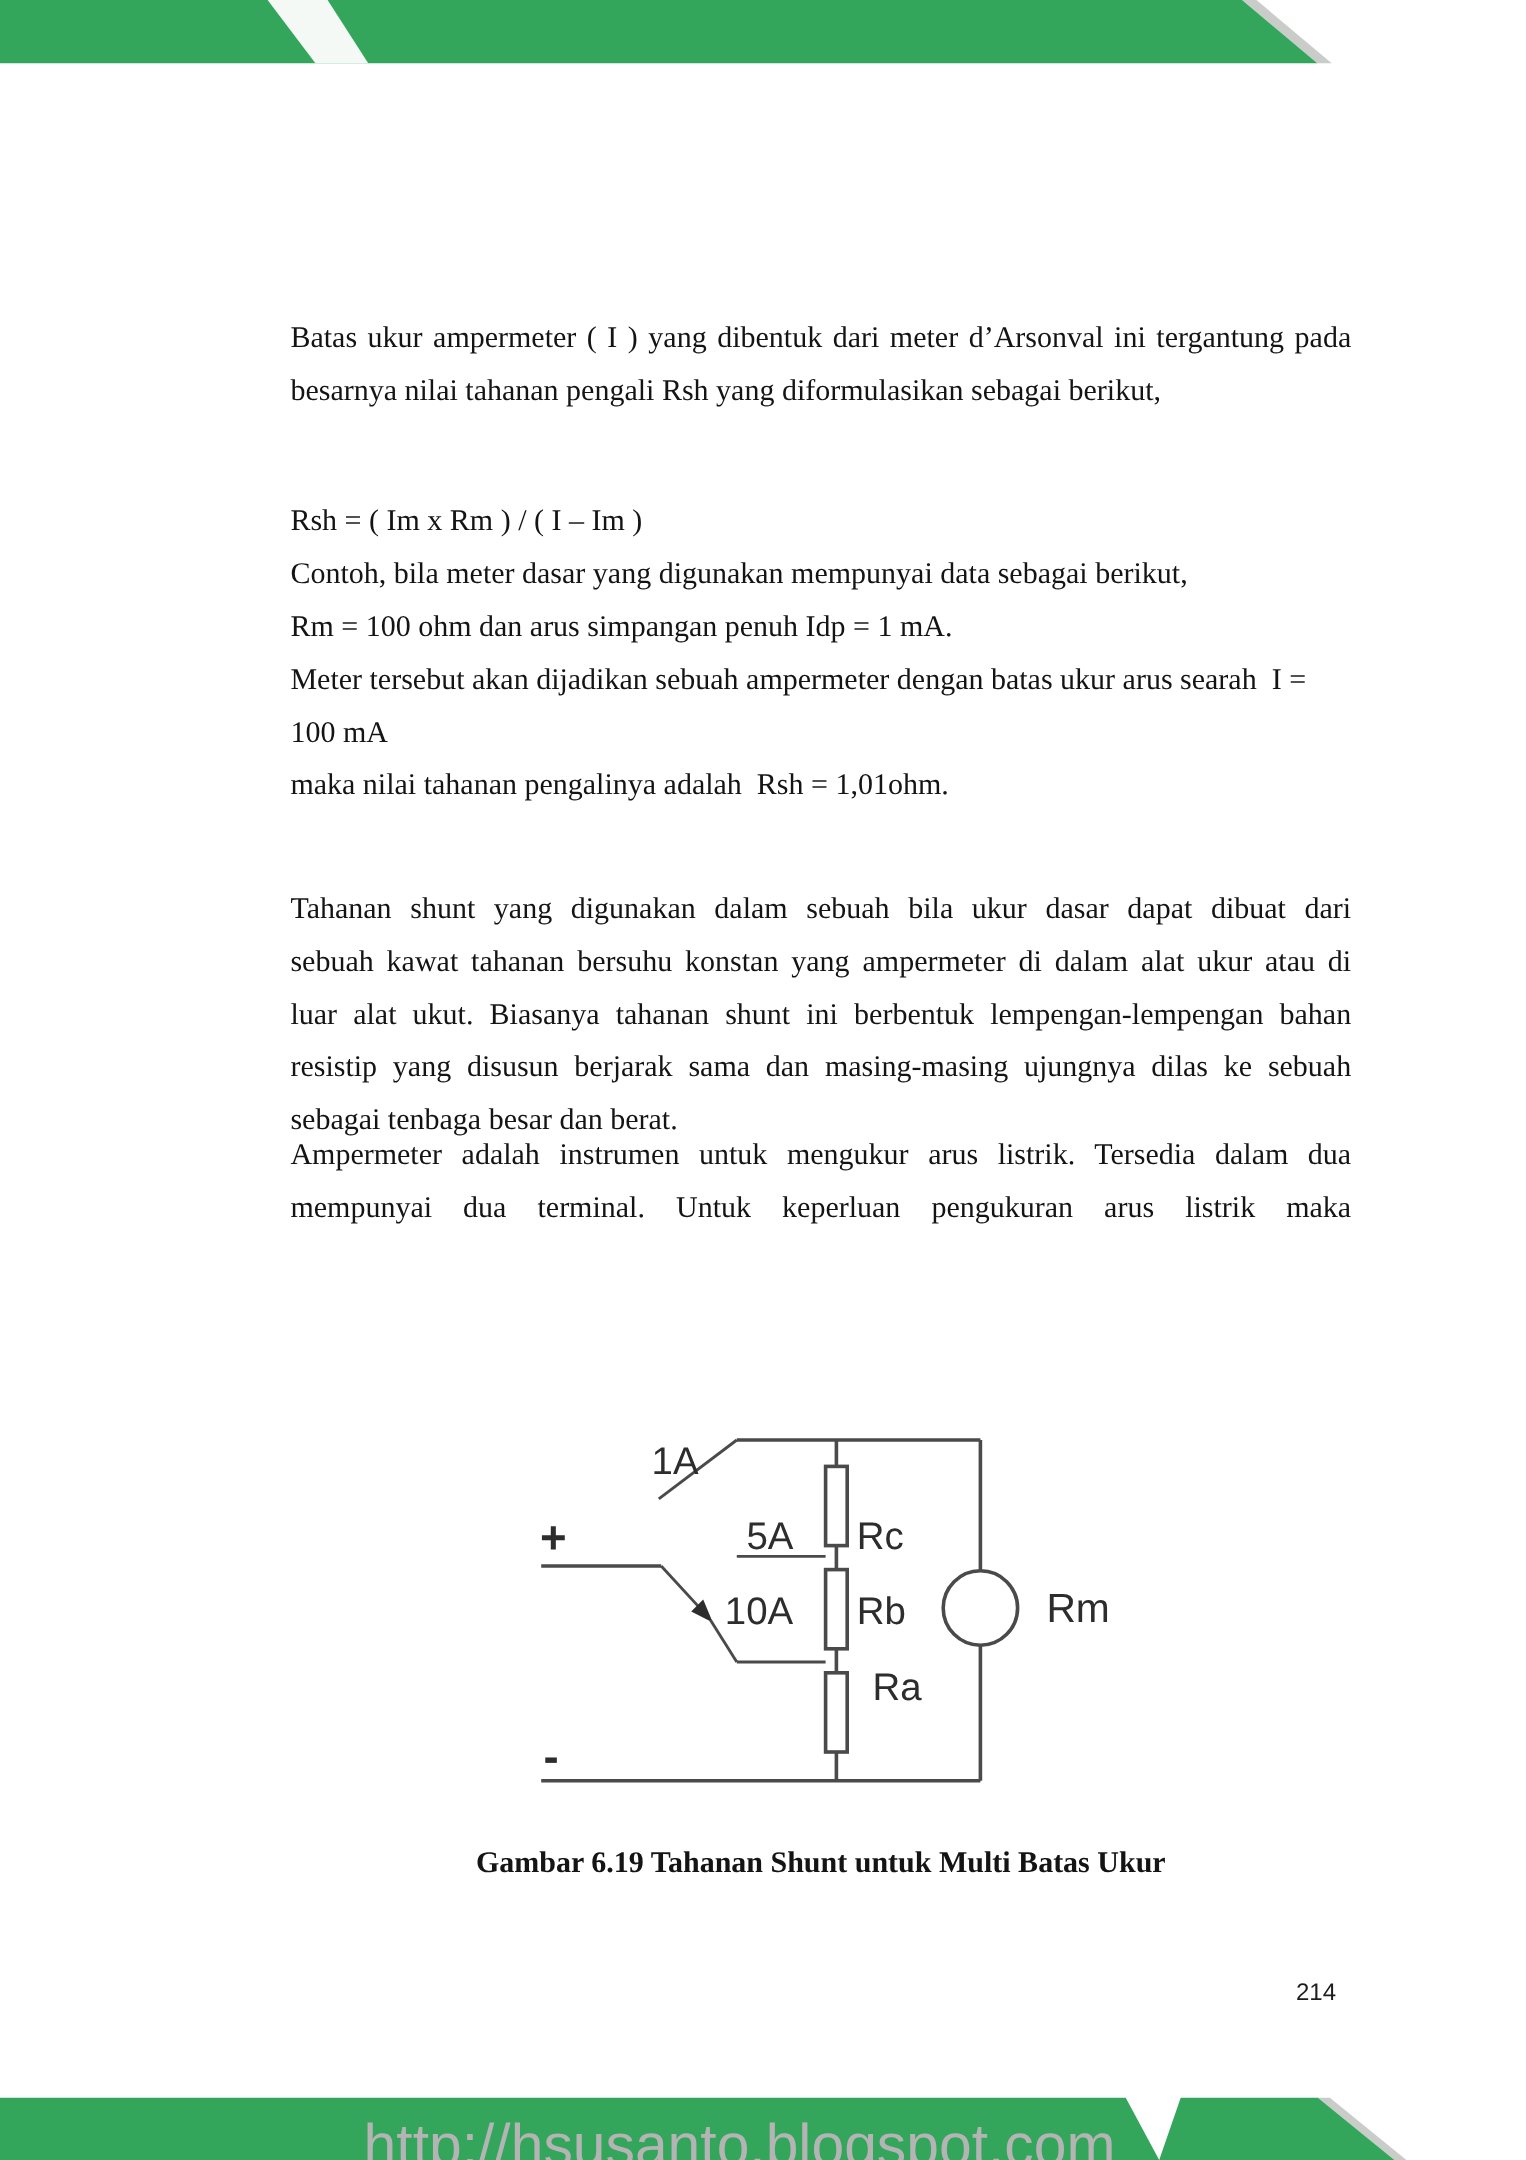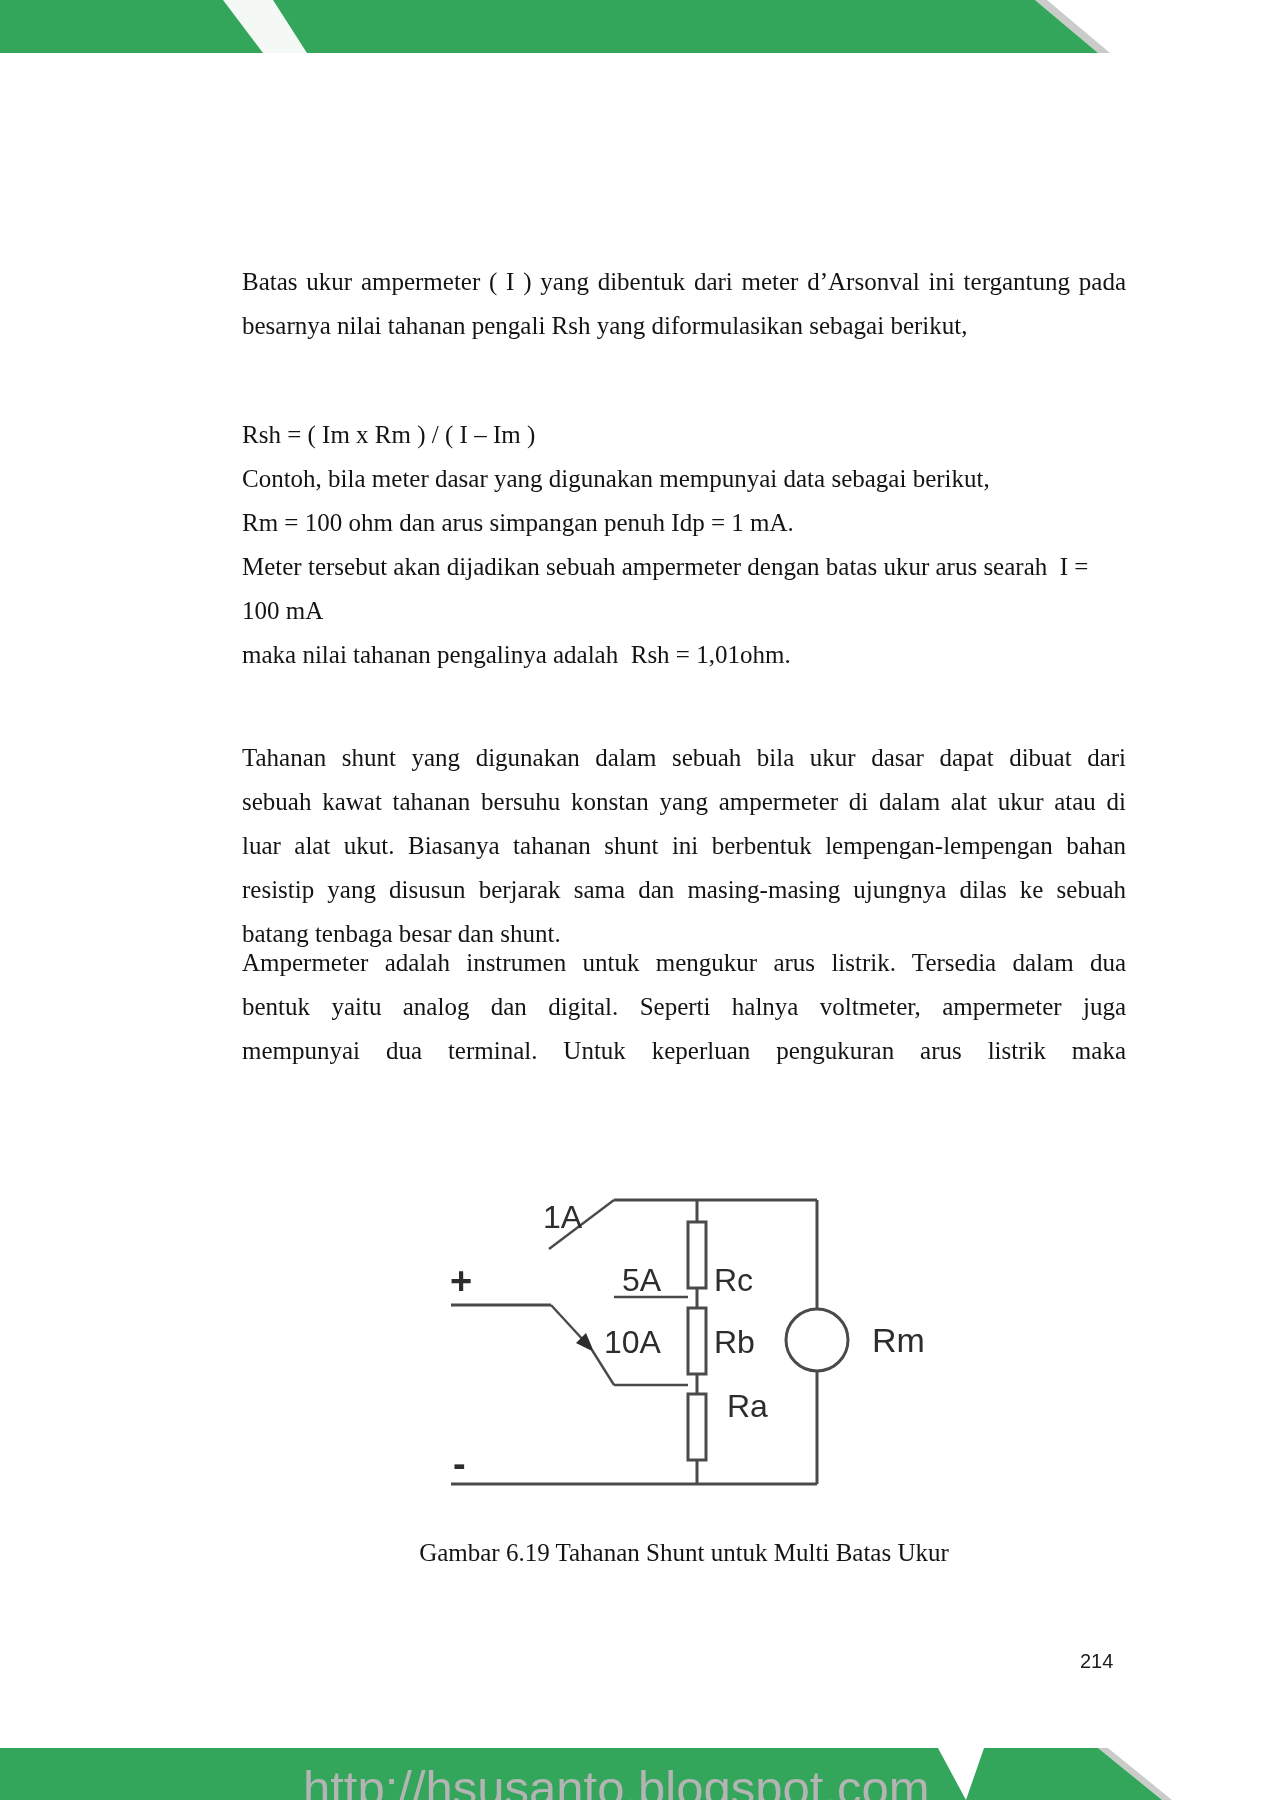--- a/index.html
+++ b/index.html
@@ -26,20 +26,21 @@
   .line.just{text-align:justify;text-align-last:justify;white-space:normal;}
   .caption{
     position:absolute;
     left:242px;
     width:884px;
     top:1536px;
     text-align:center;
     font-size:25px;
     line-height:34px;
     color:#141414;
+    font-weight:bold;
   }
   .figure{position:absolute;left:430px;top:1185px;width:520px;height:315px;}
   .figure svg{width:100%;height:100%;}
   .fig-line{stroke:#4a4a4a;stroke-width:3;fill:none;}
   .fig-thin{stroke:#4a4a4a;stroke-width:2.4;fill:none;}
   .fig-box{stroke:#4a4a4a;stroke-width:3;fill:#ffffff;}
   .fig-label{font-family:"Liberation Sans", sans-serif;font-size:32px;fill:#2d2d2d;}
   .fig-sign{font-family:"Liberation Sans", sans-serif;font-size:38px;fill:#2d2d2d;font-weight:bold;}
   .page-number{
     position:absolute;
@@ -83,26 +84,25 @@
       <div class="line">Meter tersebut akan dijadikan sebuah ampermeter dengan batas ukur arus searah  I =</div>
       <div class="line">100 mA</div>
       <div class="line">maka nilai tahanan pengalinya adalah  Rsh = 1,01ohm.</div>
     </div>
 
   <div class="text-block" style="top:736px;">
       <div class="line just">Tahanan shunt yang digunakan dalam sebuah bila ukur dasar dapat dibuat dari</div>
       <div class="line just">sebuah kawat tahanan bersuhu konstan yang ampermeter di dalam alat ukur atau di</div>
       <div class="line just">luar alat ukut. Biasanya tahanan shunt ini berbentuk lempengan-lempengan bahan</div>
       <div class="line just">resistip yang disusun berjarak sama dan masing-masing ujungnya dilas ke sebuah</div>
-      <div class="line">batang tenbaga besar dan shunt.</div>
+      <div class="line">sebagai tenbaga besar dan berat.</div>
     </div>
 
   <div class="text-block" style="top:914px;margin-top:27px;">
       <div class="line just">Ampermeter adalah instrumen untuk mengukur arus listrik. Tersedia dalam dua</div>
-      <div class="line just">bentuk yaitu analog dan digital. Seperti halnya voltmeter, ampermeter juga</div>
       <div class="line just">mempunyai dua terminal. Untuk keperluan pengukuran arus listrik maka</div>
     </div>
 
   <div class="figure">
     <svg viewBox="430 1185 520 315">
 
       <line class="fig-line" x1="614" y1="1200" x2="817" y2="1200"></line>
       <line class="fig-thin" x1="614" y1="1200" x2="549" y2="1249"></line>
       <line class="fig-line" x1="697" y1="1200" x2="697" y2="1484"></line>
       <line class="fig-thin" x1="614" y1="1297" x2="688" y2="1297"></line>

